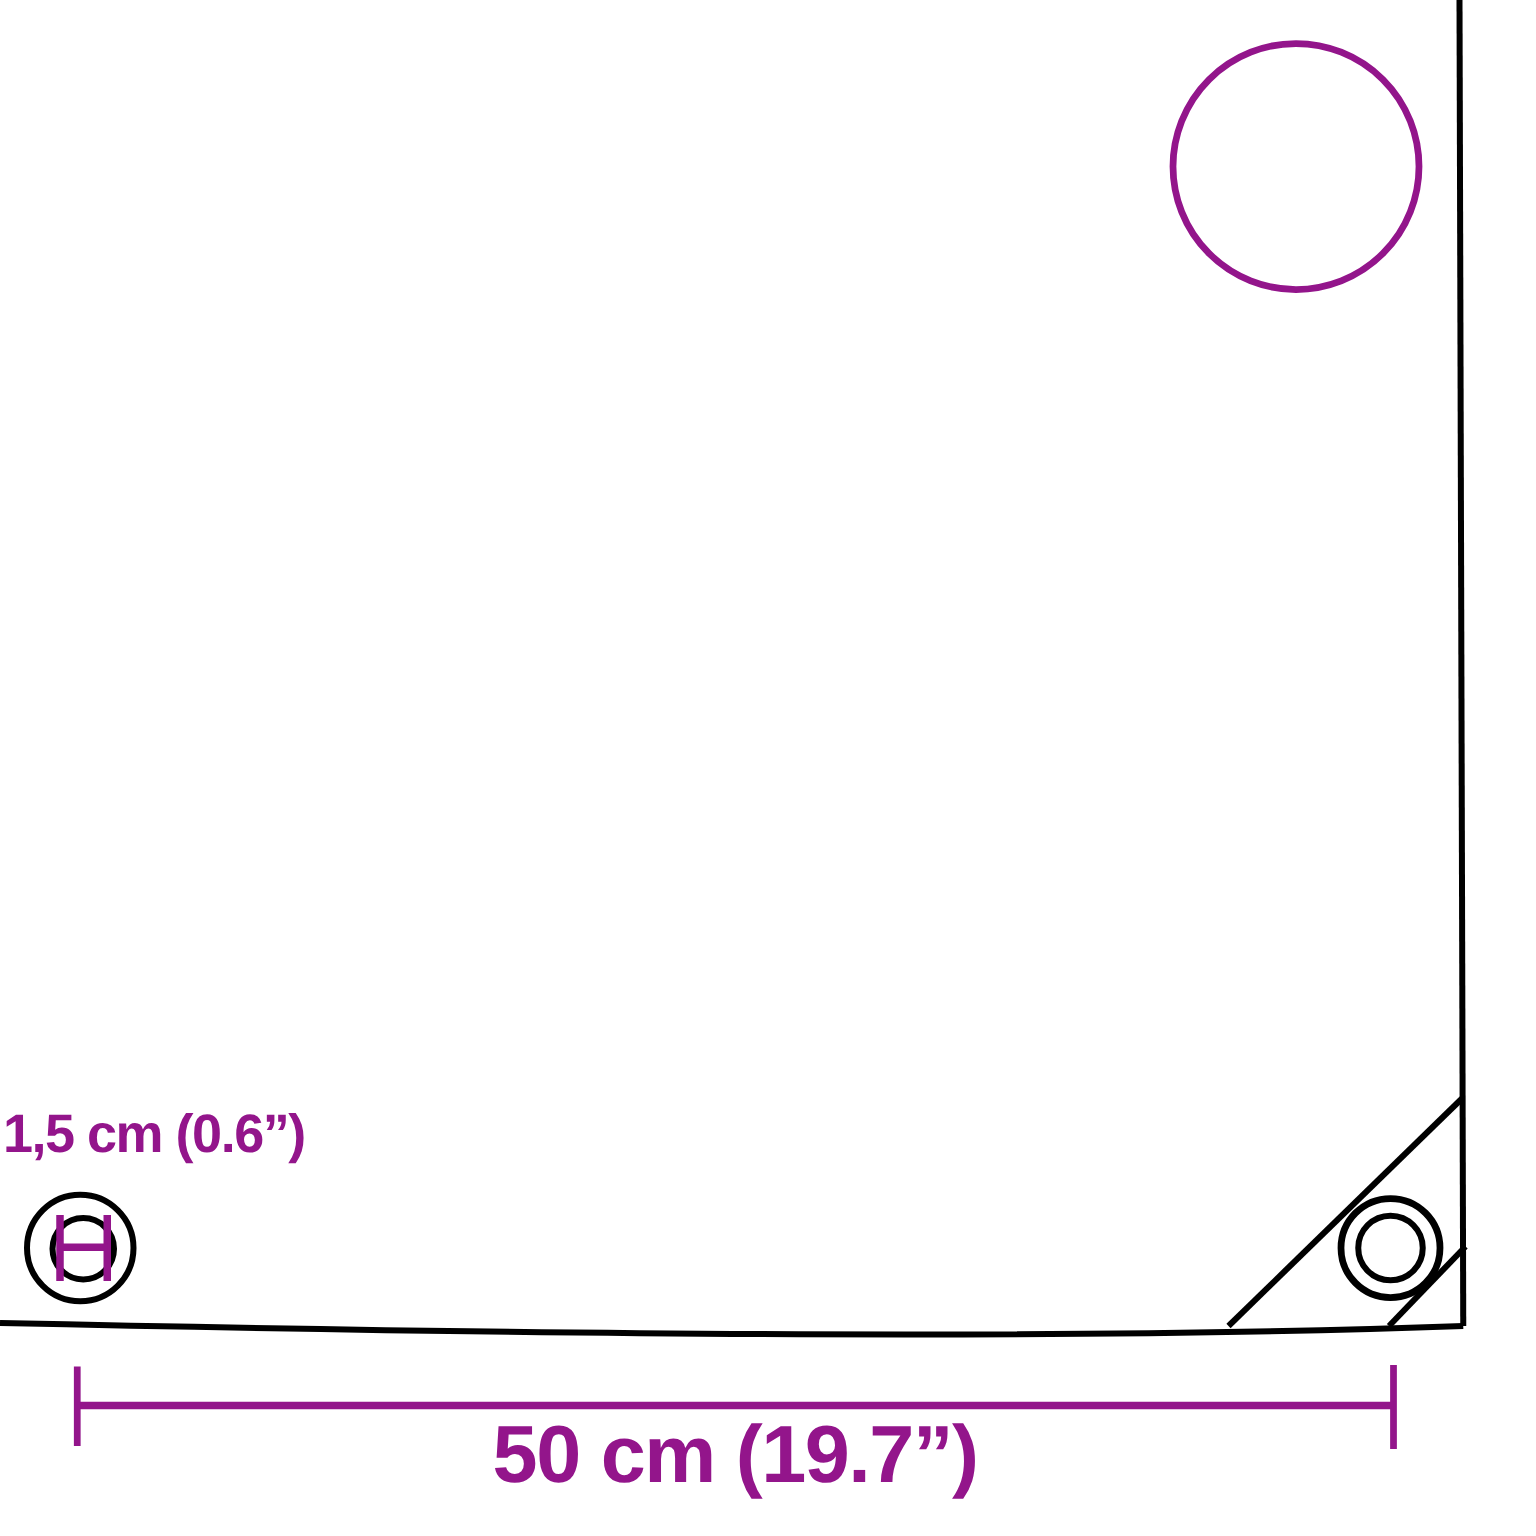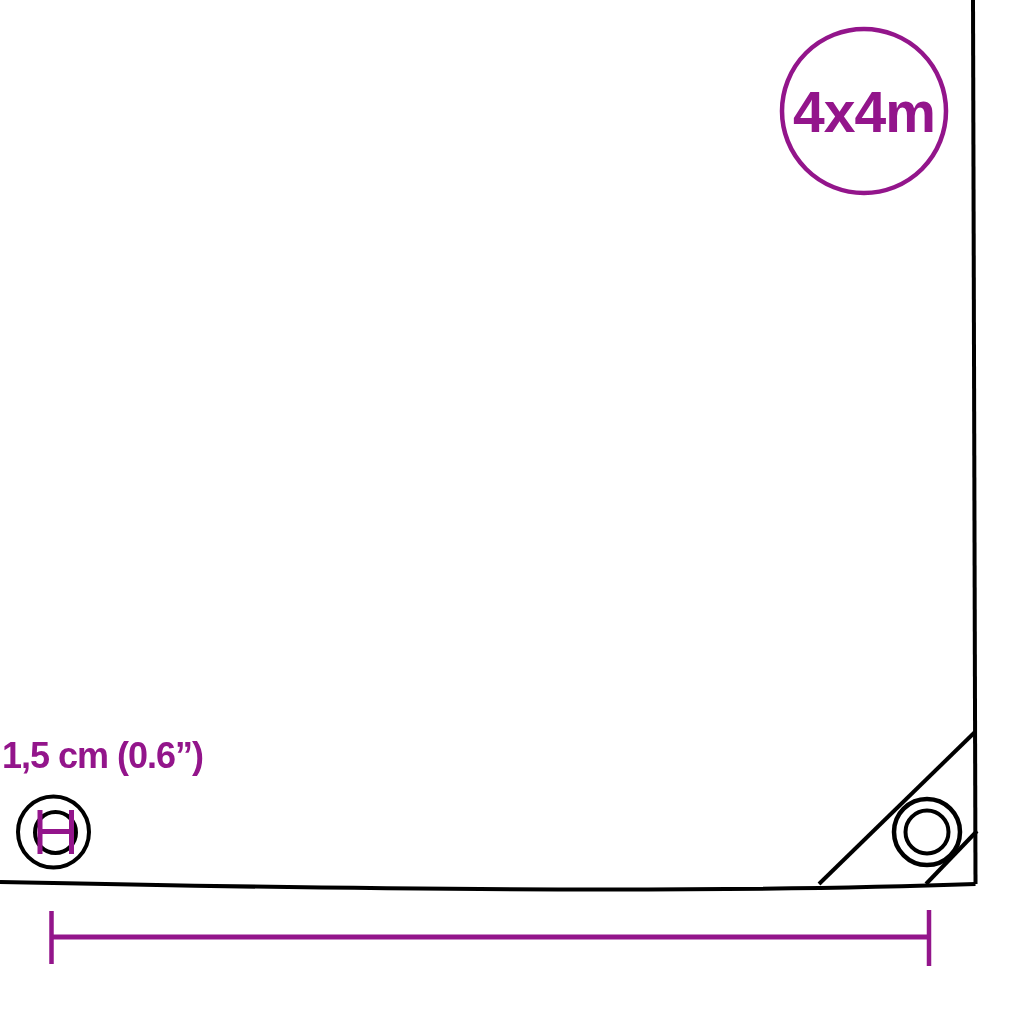--- a/index.html
+++ b/index.html
@@ -80,18 +80,18 @@
 
     <g>
       <path class="purple-line" stroke-width="4.5" d="M51.5,911 L51.5,964"></path>
       <path class="purple-line" stroke-width="4.5" d="M929,910 L929,966"></path>
       <path class="purple-line" stroke-width="5" d="M51.5,937 L929,937"></path>
     </g>
 
     <circle class="purple-ring" stroke-width="4.5" cx="864" cy="111" r="82"></circle>
   </svg>
 
-  <div class="label badge-label">4x4m</div>
 
   <div class="label grommet-label">1,5 cm (0.6”)</div>
 
+  <div class="label spacing-label">50 cm (19.7”)</div>
 
 </div>
 
 </body></html>

